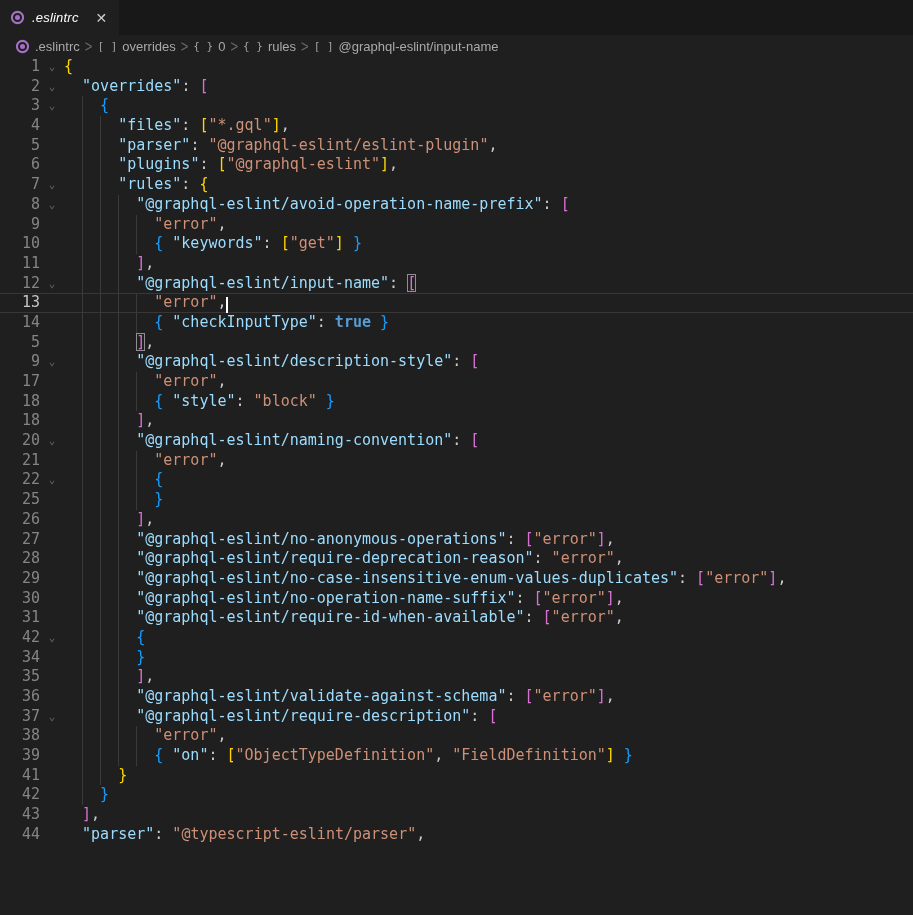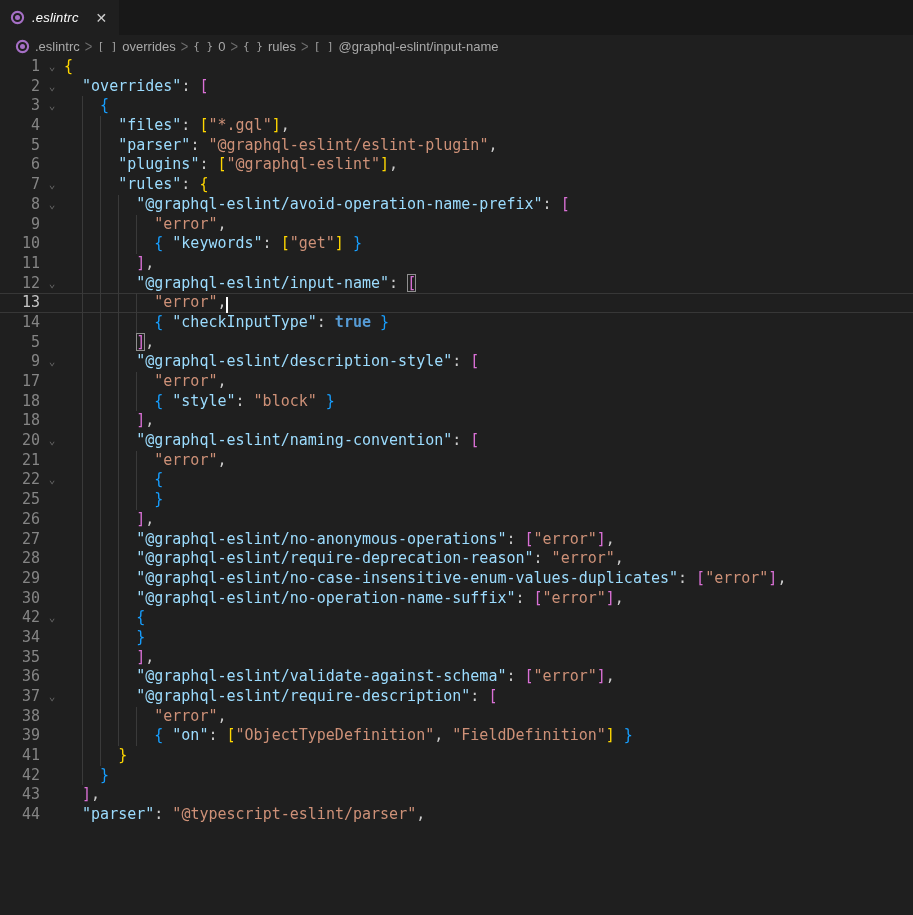--- a/index.html
+++ b/index.html
@@ -160,20 +160,21 @@
     <div class="line"><span class="ln">18</span><span class="fold"></span><span class="code"><span class="ig"></span><span class="ig g"></span><span class="ig g"></span><span class="ig g"></span><span class="t-b2">]</span><span class="t-p">,</span></span></div>
     <div class="line"><span class="ln">20</span><span class="fold">⌄</span><span class="code"><span class="ig"></span><span class="ig g"></span><span class="ig g"></span><span class="ig g"></span><span class="t-k">"@graphql-eslint/naming-convention"</span><span class="t-p">: </span><span class="t-b2">[</span></span></div>
     <div class="line"><span class="ln">21</span><span class="fold"></span><span class="code"><span class="ig"></span><span class="ig g"></span><span class="ig g"></span><span class="ig g"></span><span class="ig g"></span><span class="t-s">"error"</span><span class="t-p">,</span></span></div>
     <div class="line"><span class="ln">22</span><span class="fold">⌄</span><span class="code"><span class="ig"></span><span class="ig g"></span><span class="ig g"></span><span class="ig g"></span><span class="ig g"></span><span class="t-b3">{</span></span></div>
     <div class="line"><span class="ln">25</span><span class="fold"></span><span class="code"><span class="ig"></span><span class="ig g"></span><span class="ig g"></span><span class="ig g"></span><span class="ig g"></span><span class="t-b3">}</span></span></div>
     <div class="line"><span class="ln">26</span><span class="fold"></span><span class="code"><span class="ig"></span><span class="ig g"></span><span class="ig g"></span><span class="ig g"></span><span class="t-b2">]</span><span class="t-p">,</span></span></div>
     <div class="line"><span class="ln">27</span><span class="fold"></span><span class="code"><span class="ig"></span><span class="ig g"></span><span class="ig g"></span><span class="ig g"></span><span class="t-k">"@graphql-eslint/no-anonymous-operations"</span><span class="t-p">: </span><span class="t-b2">[</span><span class="t-s">"error"</span><span class="t-b2">]</span><span class="t-p">,</span></span></div>
     <div class="line"><span class="ln">28</span><span class="fold"></span><span class="code"><span class="ig"></span><span class="ig g"></span><span class="ig g"></span><span class="ig g"></span><span class="t-k">"@graphql-eslint/require-deprecation-reason"</span><span class="t-p">: </span><span class="t-s">"error"</span><span class="t-p">,</span></span></div>
     <div class="line"><span class="ln">29</span><span class="fold"></span><span class="code"><span class="ig"></span><span class="ig g"></span><span class="ig g"></span><span class="ig g"></span><span class="t-k">"@graphql-eslint/no-case-insensitive-enum-values-duplicates"</span><span class="t-p">: </span><span class="t-b2">[</span><span class="t-s">"error"</span><span class="t-b2">]</span><span class="t-p">,</span></span></div>
     <div class="line"><span class="ln">30</span><span class="fold"></span><span class="code"><span class="ig"></span><span class="ig g"></span><span class="ig g"></span><span class="ig g"></span><span class="t-k">"@graphql-eslint/no-operation-name-suffix"</span><span class="t-p">: </span><span class="t-b2">[</span><span class="t-s">"error"</span><span class="t-b2">]</span><span class="t-p">,</span></span></div>
+    <div class="line"><span class="ln">31</span><span class="fold"></span><span class="code"><span class="ig"></span><span class="ig g"></span><span class="ig g"></span><span class="ig g"></span><span class="t-k">"@graphql-eslint/require-id-when-available"</span><span class="t-p">: </span><span class="t-b2">[</span><span class="t-s">"error"</span><span class="t-p">,</span></span></div>
     <div class="line"><span class="ln">42</span><span class="fold">⌄</span><span class="code"><span class="ig"></span><span class="ig g"></span><span class="ig g"></span><span class="ig g"></span><span class="t-b3">{</span></span></div>
     <div class="line"><span class="ln">34</span><span class="fold"></span><span class="code"><span class="ig"></span><span class="ig g"></span><span class="ig g"></span><span class="ig g"></span><span class="t-b3">}</span></span></div>
     <div class="line"><span class="ln">35</span><span class="fold"></span><span class="code"><span class="ig"></span><span class="ig g"></span><span class="ig g"></span><span class="ig g"></span><span class="t-b2">]</span><span class="t-p">,</span></span></div>
     <div class="line"><span class="ln">36</span><span class="fold"></span><span class="code"><span class="ig"></span><span class="ig g"></span><span class="ig g"></span><span class="ig g"></span><span class="t-k">"@graphql-eslint/validate-against-schema"</span><span class="t-p">: </span><span class="t-b2">[</span><span class="t-s">"error"</span><span class="t-b2">]</span><span class="t-p">,</span></span></div>
     <div class="line"><span class="ln">37</span><span class="fold">⌄</span><span class="code"><span class="ig"></span><span class="ig g"></span><span class="ig g"></span><span class="ig g"></span><span class="t-k">"@graphql-eslint/require-description"</span><span class="t-p">: </span><span class="t-b2">[</span></span></div>
     <div class="line"><span class="ln">38</span><span class="fold"></span><span class="code"><span class="ig"></span><span class="ig g"></span><span class="ig g"></span><span class="ig g"></span><span class="ig g"></span><span class="t-s">"error"</span><span class="t-p">,</span></span></div>
     <div class="line"><span class="ln">39</span><span class="fold"></span><span class="code"><span class="ig"></span><span class="ig g"></span><span class="ig g"></span><span class="ig g"></span><span class="ig g"></span><span class="t-b3">{</span><span class="t-p"> </span><span class="t-k">"on"</span><span class="t-p">: </span><span class="t-b1">[</span><span class="t-s">"ObjectTypeDefinition"</span><span class="t-p">, </span><span class="t-s">"FieldDefinition"</span><span class="t-b1">]</span><span class="t-p"> </span><span class="t-b3">}</span></span></div>
     <div class="line"><span class="ln">41</span><span class="fold"></span><span class="code"><span class="ig"></span><span class="ig g"></span><span class="ig g"></span><span class="t-b1">}</span></span></div>
     <div class="line"><span class="ln">42</span><span class="fold"></span><span class="code"><span class="ig"></span><span class="ig g"></span><span class="t-b3">}</span></span></div>
     <div class="line"><span class="ln">43</span><span class="fold"></span><span class="code"><span class="ig"></span><span class="t-b2">]</span><span class="t-p">,</span></span></div>

